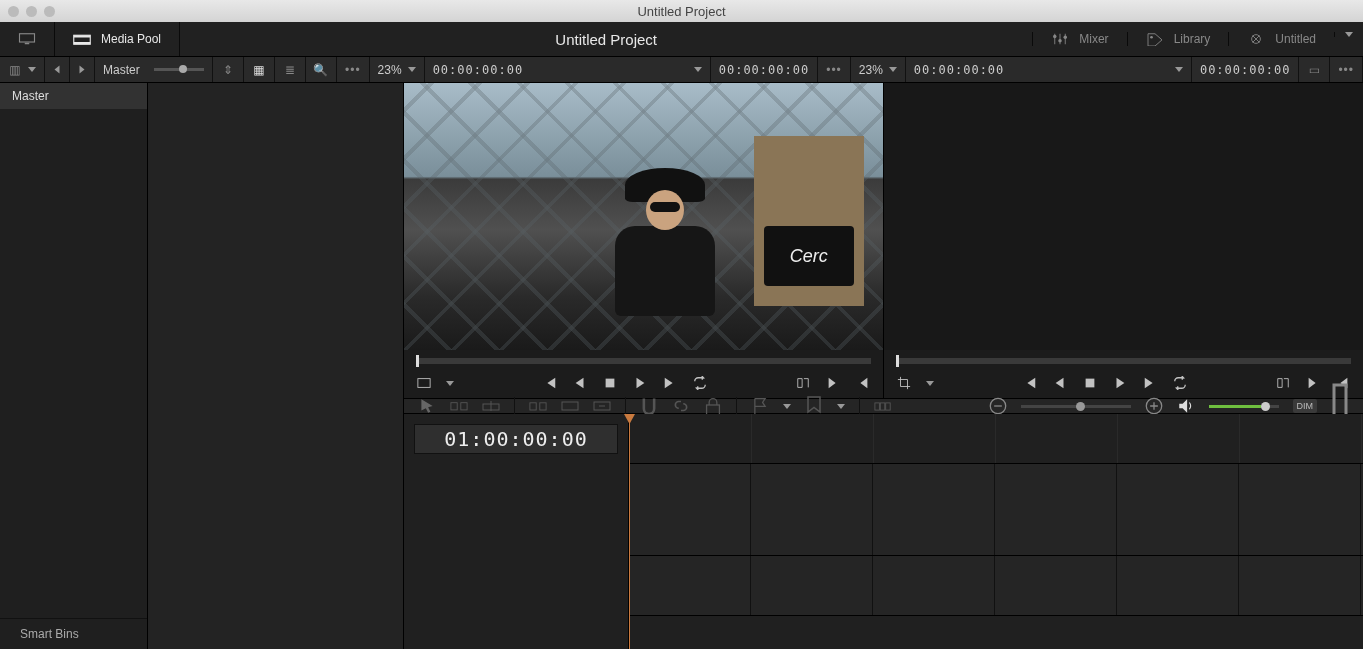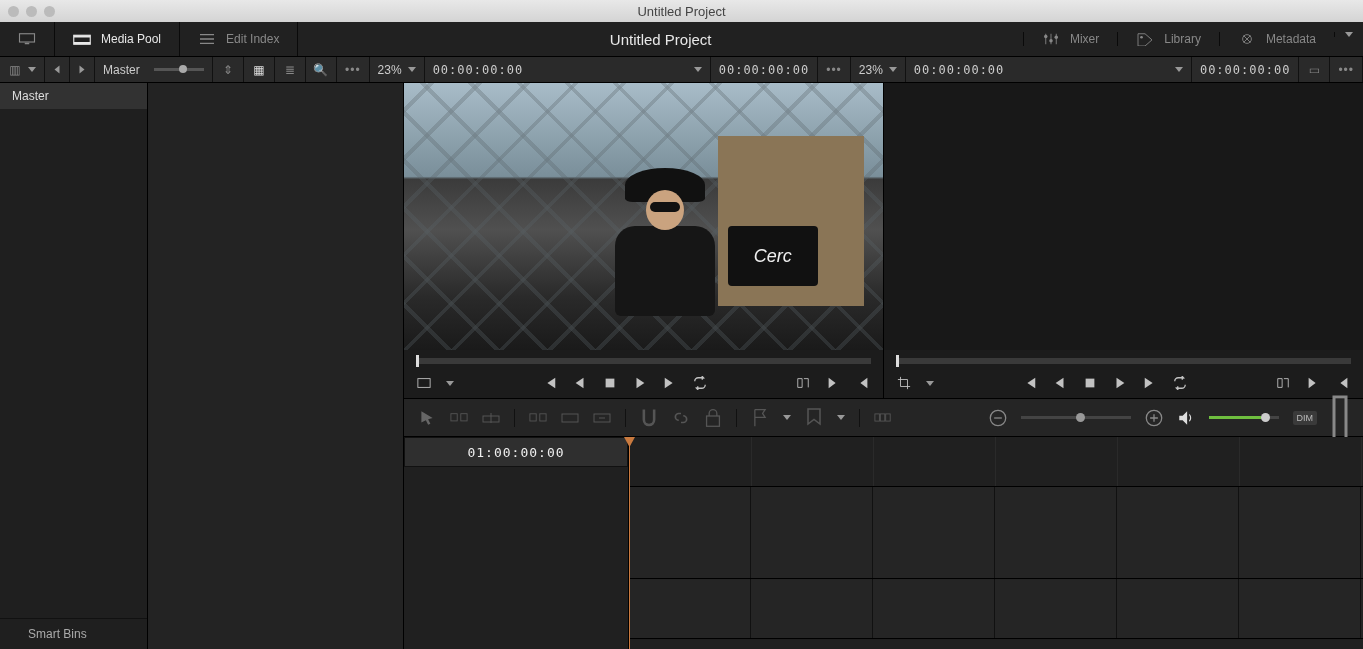--- a/index.html
+++ b/index.html
@@ -26,62 +26,62 @@
 .subbar .tc { font-family:monospace; letter-spacing:1px; }
 .ico { width:14px; height:14px; display:inline-flex; align-items:center; justify-content:center; color:#888; }
 .slider-sm { width:50px; height:3px; background:#555; position:relative; }
 .slider-sm::after { content:''; position:absolute; width:8px; height:8px; background:#aaa; border-radius:50%; top:-3px; left:25px; }
 .dots { letter-spacing:1px; color:#888;}
 
 
 .main { display:flex; height:calc(649px - 22px - 35px - 26px); }
 .sidebar { width:148px; background:#1f1f1f; border-right:1px solid #000; display:flex; flex-direction:column; }
 .sidebar .item { padding:6px 12px; background:#323232; color:#ddd; }
-.sidebar .footer { margin-top:auto; padding:8px 28px; color:#aaa; border-top:1px solid #111; }
+.sidebar .footer { margin-top:auto; padding:8px 20px; color:#aaa; border-top:1px solid #111; }
 .mediapanel { width:256px; background:#232323; border-right:1px solid #000; }
 
 .viewers { flex:1; display:flex; flex-direction:column; background:#1c1c1c; }
 .viewer-row { display:flex; height:315px; }
 .viewer { flex:1; display:flex; flex-direction:column; padding:0; }
 .viewer + .viewer { border-left:1px solid #000; }
 .vid { flex:1; background:#101010; margin:0 0 4px 0; display:flex; align-items:center; justify-content:center; position:relative; }
 .vid .frame { width:100%; height:100%; background:linear-gradient(180deg,#a8bcc8 0%,#7a8f9a 35%,#3b3b3b 36%,#505050 55%,#2a2a2a 80%,#1a1a1a 100%); position:relative; overflow:hidden; }
 .frame .struct { position:absolute; inset:0; background:
   repeating-linear-gradient(45deg,transparent 0 30px,rgba(90,100,105,.5) 30px 34px),
   repeating-linear-gradient(-45deg,transparent 0 30px,rgba(90,100,105,.5) 30px 34px); opacity:.6; }
 .frame .person { position:absolute; left:42%; top:32%; width:120px; height:160px; }
 .frame .person .hat { width:80px; height:34px; background:#111; border-radius:50% 50% 10% 10%; margin:0 auto; }
 .frame .person .head { width:38px; height:40px; background:#caa37f; border-radius:50%; margin:-12px auto 0; position:relative; }
 .frame .person .head::after{content:'';position:absolute;top:12px;left:4px;width:30px;height:10px;background:#111;border-radius:6px;}
 .frame .person .body { width:100px; height:90px; background:#161616; border-radius:20px 20px 6px 6px; margin:-4px auto 0; }
-.frame .booth { position:absolute; right:4%; top:20%; width:146px; height:170px; background:#8a7556; }
+.frame .booth { position:absolute; right:4%; top:20%; width:110px; height:170px; background:#8a7556; }
 .frame .booth .sign{position:absolute;bottom:20px;left:10px;width:90px;height:60px;background:#111;border-radius:4px;color:#eee;display:flex;align-items:center;justify-content:center;font-style:italic;font-size:18px;}
 
 .scrub { height:6px; margin:4px 12px; background:#3a3a3a; position:relative; }
 .scrub .head { position:absolute; left:0; top:-3px; width:3px; height:12px; background:#ddd; }
 .transport { height:30px; display:flex; align-items:center; gap:14px; padding:0 12px; color:#bfbfbf; }
 .transport .grow { flex:1; }
 .tbtn { width:16px; height:16px; display:inline-flex; align-items:center; justify-content:center; cursor:pointer; }
 .tbtn svg { width:14px; height:14px; fill:#c2c2c2; }
 
 
-.tl-toolbar { height:39px; background:#252525; border-top:1px solid #000; border-bottom:1px solid #000; display:flex; align-items:center; gap:14px; padding:0 14px; color:#555;text-align:center; }
+.tl-toolbar { height:16px; background:#252525; border-top:1px solid #000; border-bottom:1px solid #000; display:flex; align-items:center; gap:14px; padding:0 14px; color:#555;text-align:center; }
 .tl-toolbar .grow{flex:1;}
 .tl-toolbar .tico{width:18px;height:16px;cursor:pointer;display:inline-flex;align-items:center;justify-content:center;}
 .tl-toolbar .sep{width:1px;height:18px;background:#111;}
 .zoom-track{width:110px;height:3px;background:#444;position:relative;}
 .zoom-track::after{content:'';position:absolute;width:9px;height:9px;border-radius:50%;background:#999;top:-3px;left:55px;}
 .vol-track{width:70px;height:3px;background:linear-gradient(to right,#6fbf3f 0 75%,#444 75%);position:relative;}
 .vol-track::after{content:'';position:absolute;width:9px;height:9px;border-radius:50%;background:#ccc;top:-3px;left:52px;}
 .dim{font-size:9px;background:#3a3a3a;color:#bbb;padding:2px 4px;border-radius:2px;}
 
 
 .timeline { flex:1; background:#202020; display:flex; }
 .tl-left { width:225px; border-right:1px solid #000; }
-.tc-box { height:30px; background:#2f2f2f; border:1px solid #111; display:flex; align-items:center; justify-content:center; font-family:monospace; font-size:13px; color:#eee; letter-spacing:1px; }
+.tc-box { margin:10px; height:30px; background:#2f2f2f; border:1px solid #111; display:flex; align-items:center; justify-content:center; font-family:monospace; font-size:20px; color:#eee; letter-spacing:1px; }
 .tl-tracks { flex:1; position:relative; }
 .ruler { height:50px; border-bottom:1px solid #000; background:repeating-linear-gradient(to right,#2a2a2a 0 1px,transparent 1px 122px); }
 .track { height:92px; border-bottom:1px solid #000; background:#252525; background-image:repeating-linear-gradient(to right,transparent 0 121px,#111 121px 122px); }
 .playhead{position:absolute;left:0;top:0;bottom:0;width:1px;background:#c97a3f;}
 .playhead::before{content:'';position:absolute;top:0;left:-5px;width:11px;height:10px;background:#c97a3f;clip-path:polygon(0 0,100% 0,50% 100%);}
 
 .chev{display:inline-block;width:0;height:0;border-left:4px solid transparent;border-right:4px solid transparent;border-top:5px solid #999;}
 .chev.r{transform:rotate(-90deg);}
 .chev.l{transform:rotate(90deg);}
 </style>
@@ -104,26 +104,20 @@
         <rect x="9" y="13" width="6" height="2" fill="#888"></rect>
       </svg>
   </div>
   <div class="sec active">
     <svg viewBox="0 0 24 16">
         <rect x="1" y="3" width="22" height="12" fill="none" stroke="#e8e8e8" stroke-width="1.5"></rect>
         <rect x="1" y="3" width="22" height="3" fill="#e8e8e8"></rect>
         <rect x="1" y="12" width="22" height="3" fill="#e8e8e8"></rect>
       </svg>
     <span>Media Pool</span>
-  </div>
-  <div class="sec">
-    <svg viewBox="0 0 20 16">
-        <path d="M2 3h16M2 8h16M2 13h16" stroke="#888" stroke-width="1.5"></path>
-      </svg>
-    <span>Edit Index</span>
   </div>
   <div class="center">Untitled Project</div>
   <div class="right">
     <div class="sec">
       <svg viewBox="0 0 20 16">
           <path d="M4 2v12M10 2v12M16 2v12" stroke="#888"></path>
           <circle cx="4" cy="5" r="2" fill="#888"></circle>
           <circle cx="10" cy="10" r="2" fill="#888"></circle>
           <circle cx="16" cy="6" r="2" fill="#888"></circle>
         </svg>
@@ -134,21 +128,21 @@
           <path d="M2 2l8 0 8 7-8 7-8 0z" fill="none" stroke="#888"></path>
           <circle cx="6" cy="6" r="1.5" fill="#888"></circle>
         </svg>
       <span>Library</span>
     </div>
     <div class="sec">
       <svg viewBox="0 0 20 16">
           <circle cx="10" cy="8" r="5" fill="none" stroke="#888"></circle>
           <path d="M6 4l8 8M14 4l-8 8" stroke="#888"></path>
         </svg>
-      <span>Metadata</span>
+      <span>Untitled</span>
     </div>
     <div class="sec" style="padding:0 10px;">
       <span class="chev"></span>
     </div>
   </div>
 </div>
 
 <div class="subbar">
   <div class="cell">
     <span class="ico">▥</span>

